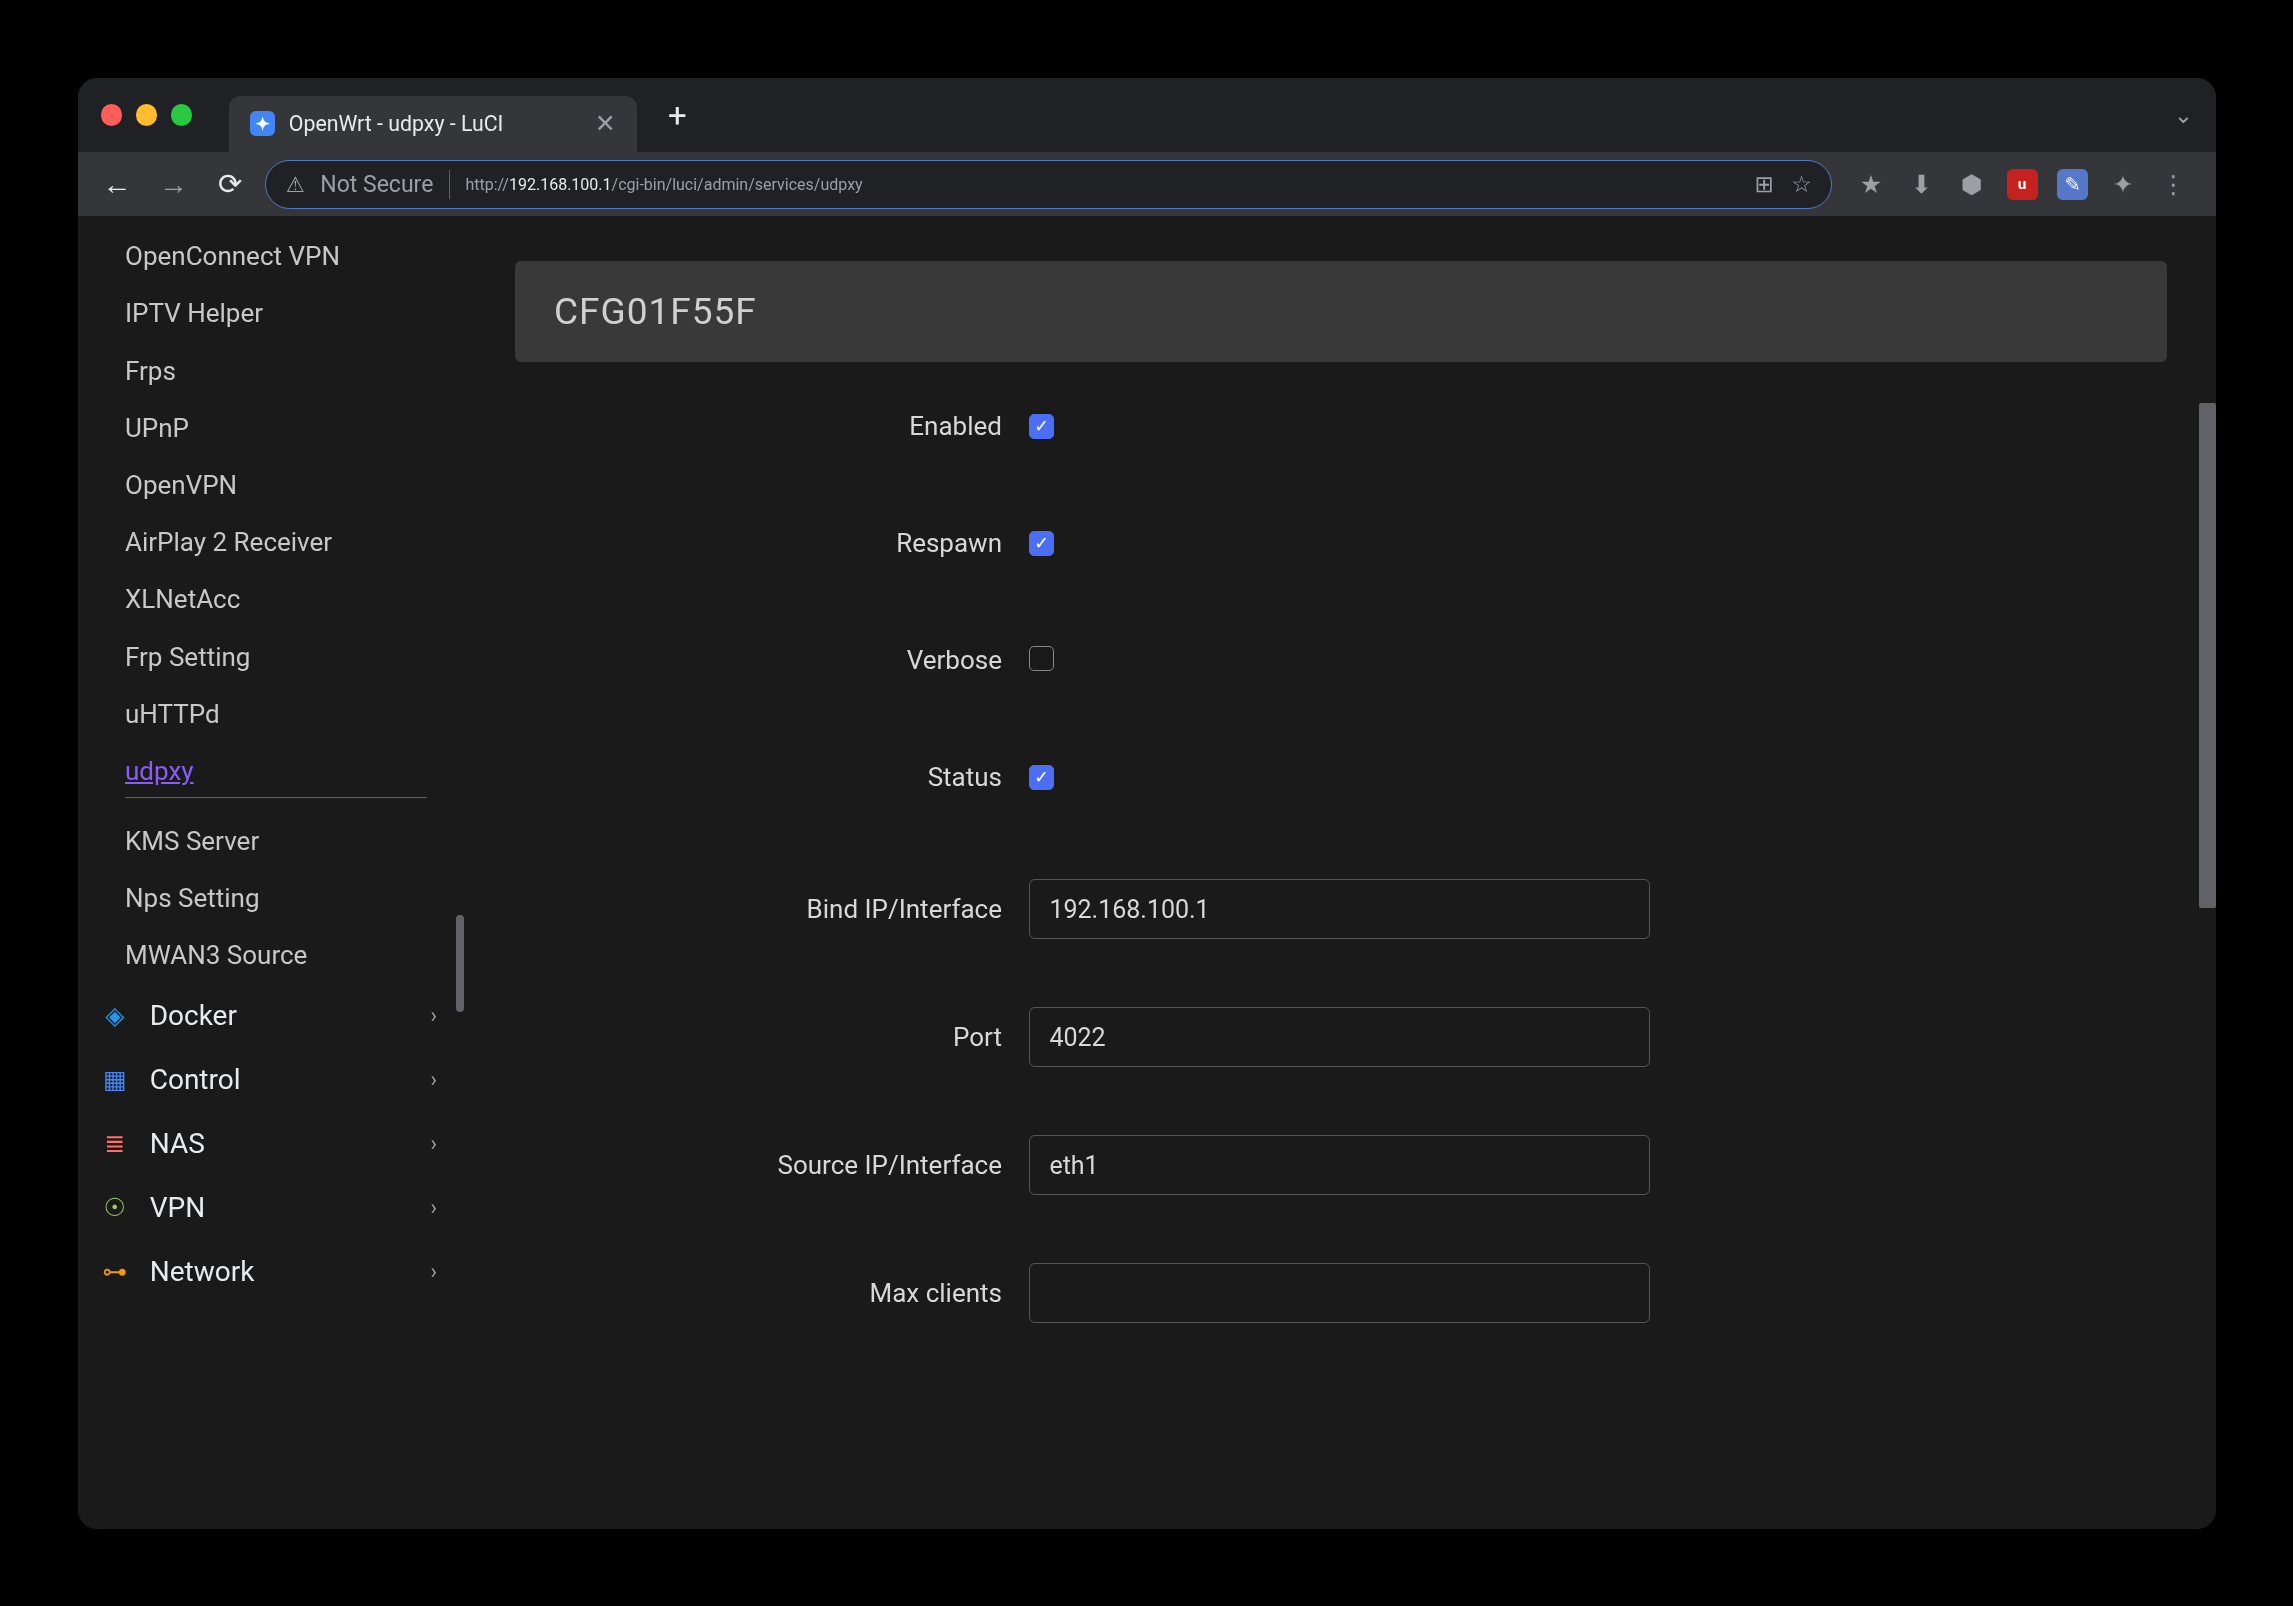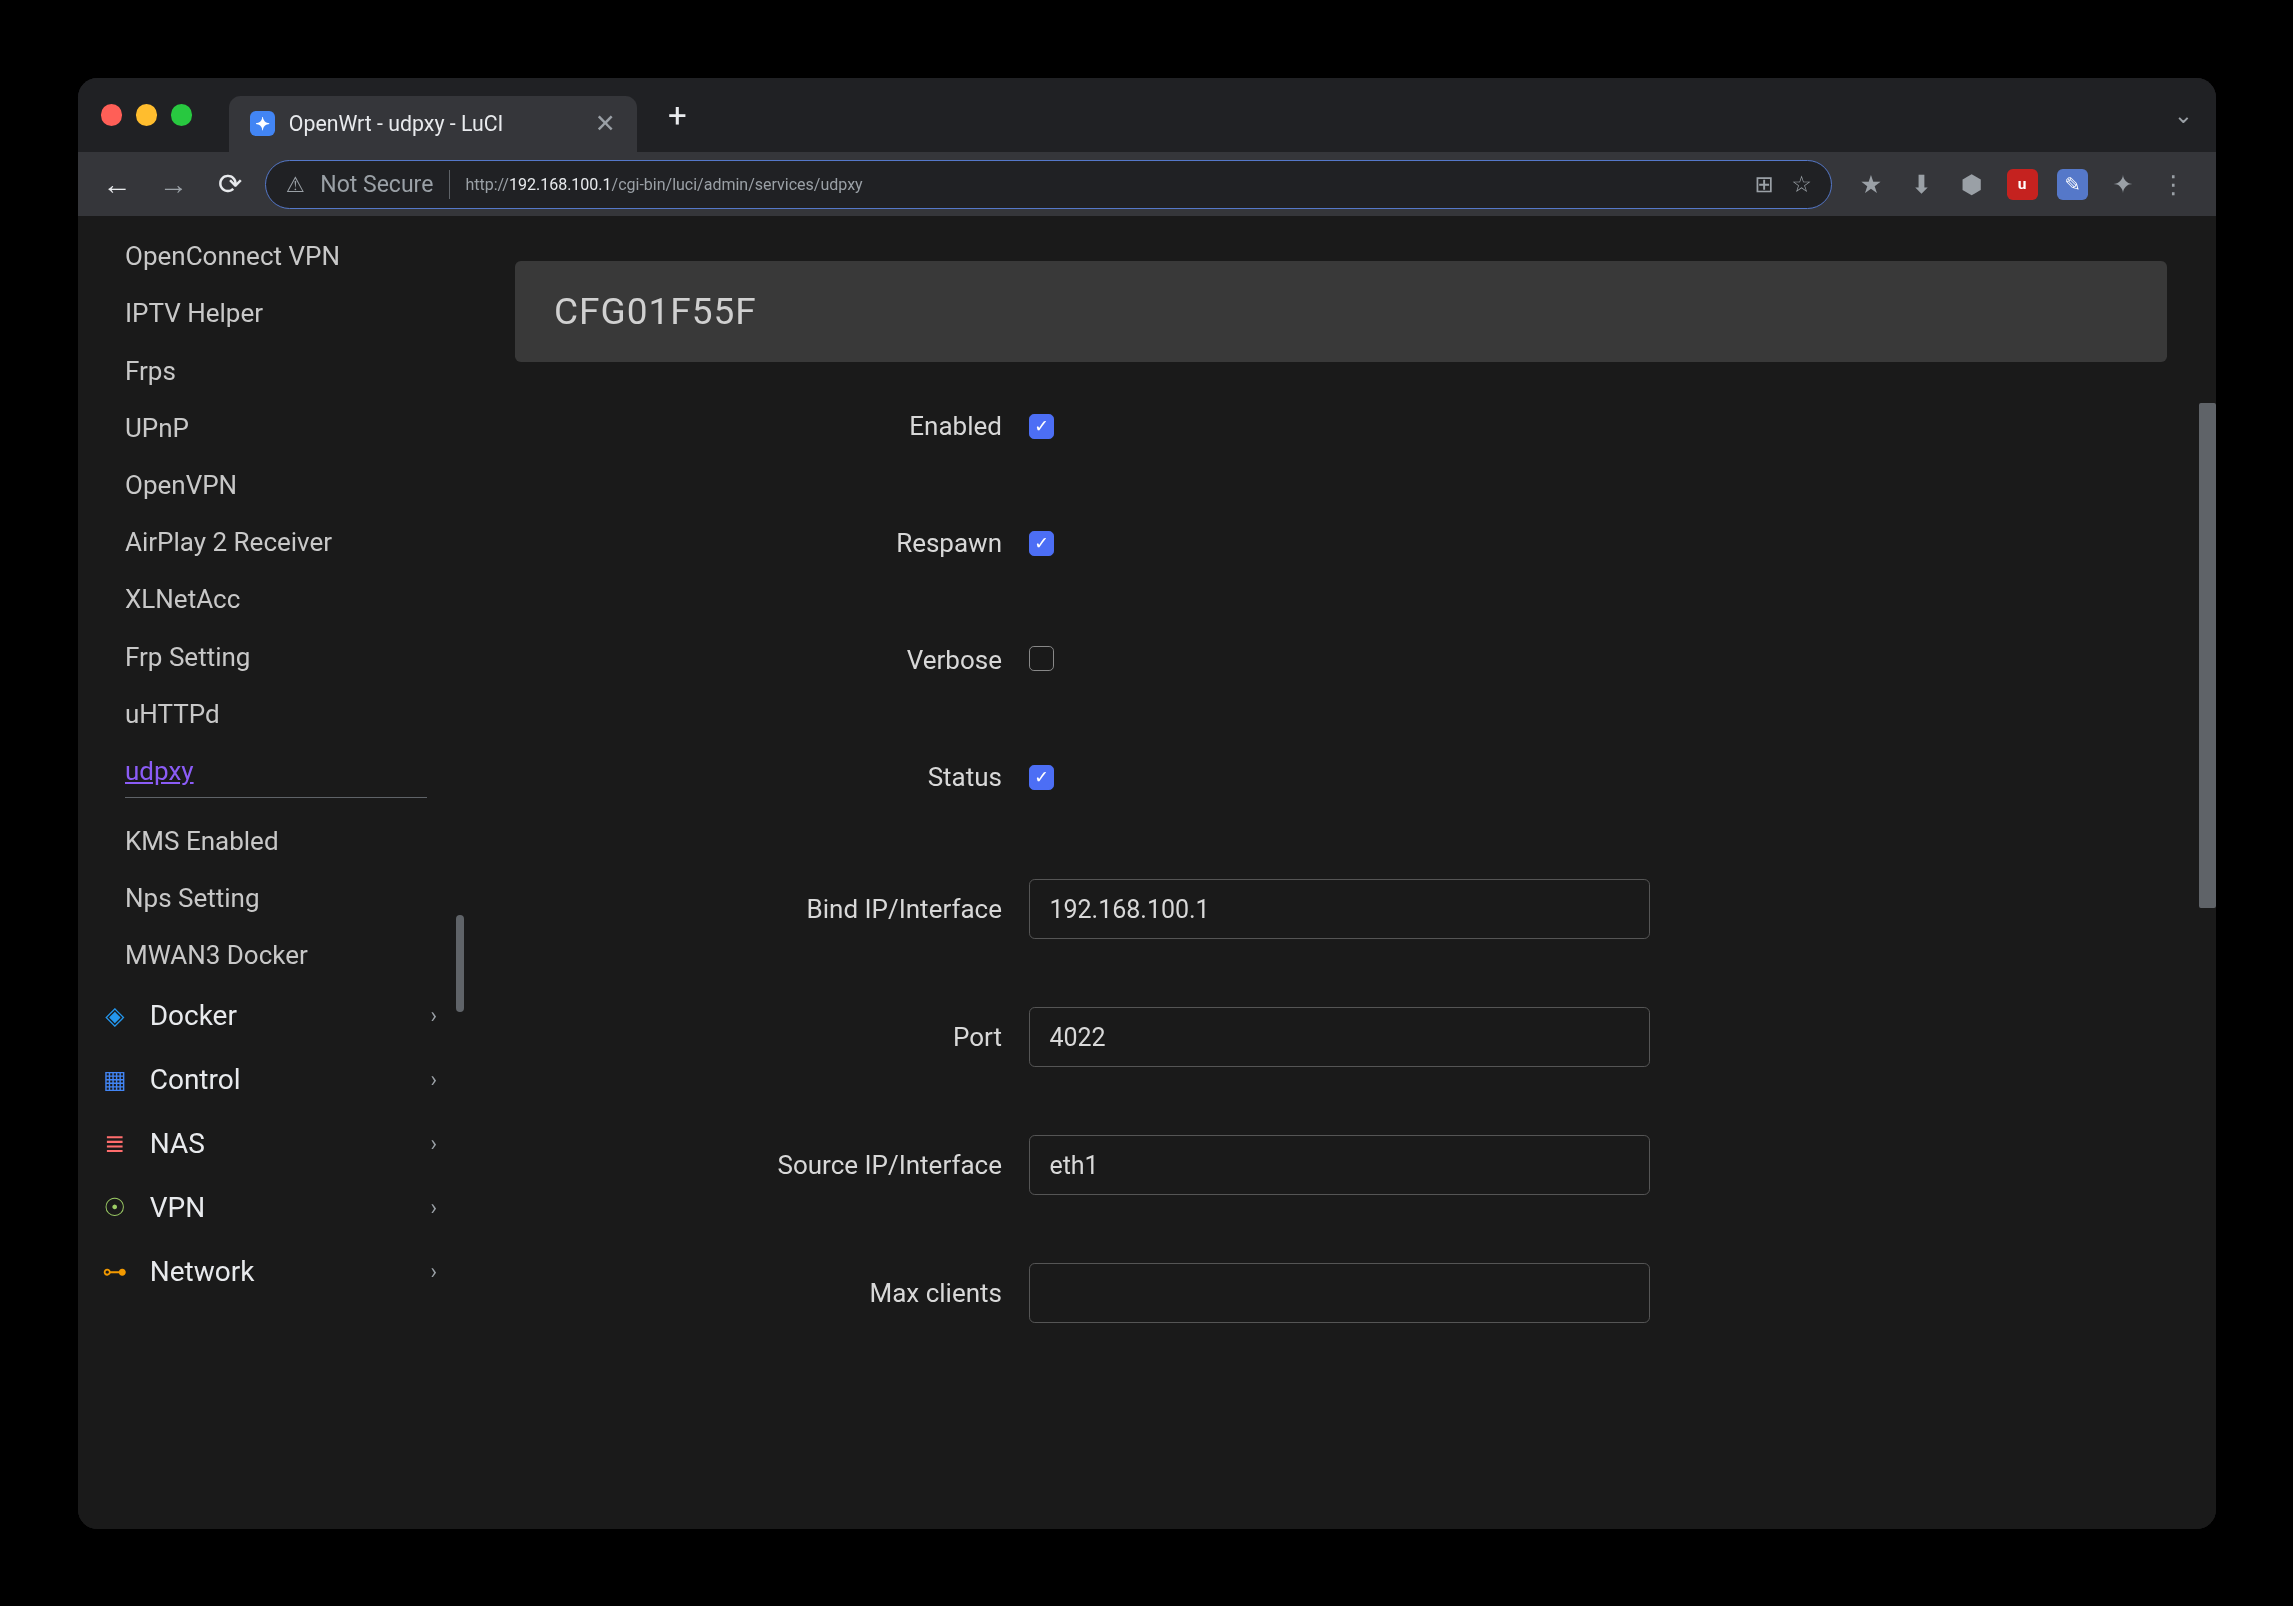--- a/index.html
+++ b/index.html
@@ -109,23 +109,23 @@
       <div class="sitem">OpenConnect VPN</div>
       <div class="sitem">IPTV Helper</div>
       <div class="sitem">Frps</div>
       <div class="sitem">UPnP</div>
       <div class="sitem">OpenVPN</div>
       <div class="sitem">AirPlay 2 Receiver</div>
       <div class="sitem">XLNetAcc</div>
       <div class="sitem">Frp Setting</div>
       <div class="sitem">uHTTPd</div>
       <div class="sitem active">udpxy</div>
-      <div class="sitem">KMS Enabled</div>
+      <div class="sitem">KMS Server</div>
       <div class="sitem">Nps Setting</div>
-      <div class="sitem">MWAN3 Docker</div>
+      <div class="sitem">MWAN3 Source</div>
 
       <div class="sgroup">
         <span class="gicon docker">◈</span>
         <span class="glabel">Docker</span>
         <span class="gchev">›</span>
       </div>
       <div class="sgroup">
         <span class="gicon control">▦</span>
         <span class="glabel">Control</span>
         <span class="gchev">›</span>

